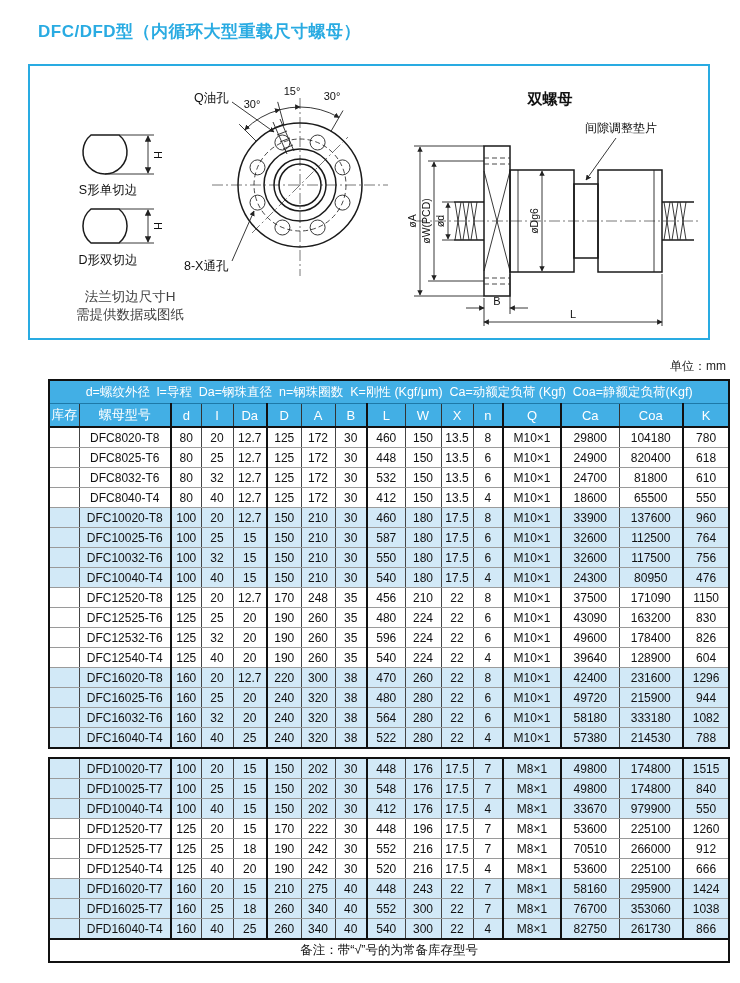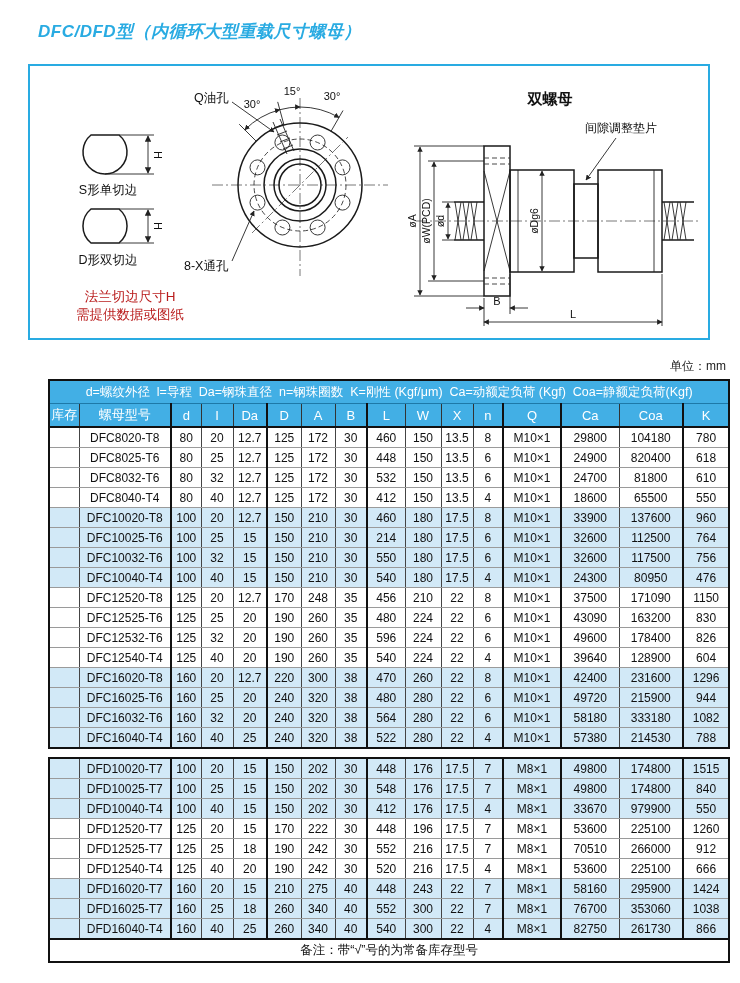--- a/index.html
+++ b/index.html
@@ -1,25 +1,25 @@
 <!DOCTYPE html>
 <html><head>
 <meta charset="utf-8">
 <style>
   html,body { margin:0; padding:0; background:#ffffff; }
   body { width:740px; height:983px; font-family:"Liberation Sans","DejaVu Sans",sans-serif; }
   .page { position:relative; width:740px; height:983px; background:#ffffff; overflow:hidden; }
 
   .title { position:absolute; left:38px; top:20px; font-size:17px; font-weight:bold;
-           color:#29abe2; letter-spacing:0.5px;font-style:italic; }
+           color:#29abe2; letter-spacing:0.5px; }
 
   .diagram-box { position:absolute; left:28px; top:64px; width:678px; height:272px;
                  border:2px solid #29abe2; background:#fff; }
   .diagram-box svg { position:absolute; }
-  .caption { position:absolute; text-align:center; color:#b91c1c; font-size:13.5px; line-height:18px; }
+  .caption { position:absolute; text-align:center; color:#404040; font-size:13.5px; line-height:18px; }
   .dn-title { position:absolute; left:385px; top:24px; width:270px; text-align:center;
               font-size:15px; font-weight:bold; color:#111; }
 
   .table-wrap { position:absolute; left:48px; top:358px; width:680px; }
   .unit { text-align:right; font-size:12px; color:#222; margin:0 2px 4px 0; }
 
   table { border-collapse:collapse; table-layout:fixed; width:680px; }
   th, td { text-align:center; vertical-align:middle; overflow:hidden; white-space:nowrap; padding:0; }
 
   thead th { background:#42afe5; color:#ffffff; font-weight:normal; }
@@ -359,21 +359,21 @@
           </tr>
           <tr class="shaded">
             <td></td>
             <td class="thick-r">DFC10025-T6</td>
             <td>100</td>
             <td>25</td>
             <td class="thick-r">15</td>
             <td>150</td>
             <td>210</td>
             <td class="thick-r">30</td>
-            <td>214</td>
+            <td>587</td>
             <td>180</td>
             <td>17.5</td>
             <td class="thick-r">6</td>
             <td class="thick-r">M10×1</td>
             <td>32600</td>
             <td class="thick-r">112500</td>
             <td>764</td>
           </tr>
           <tr class="shaded">
             <td></td>

